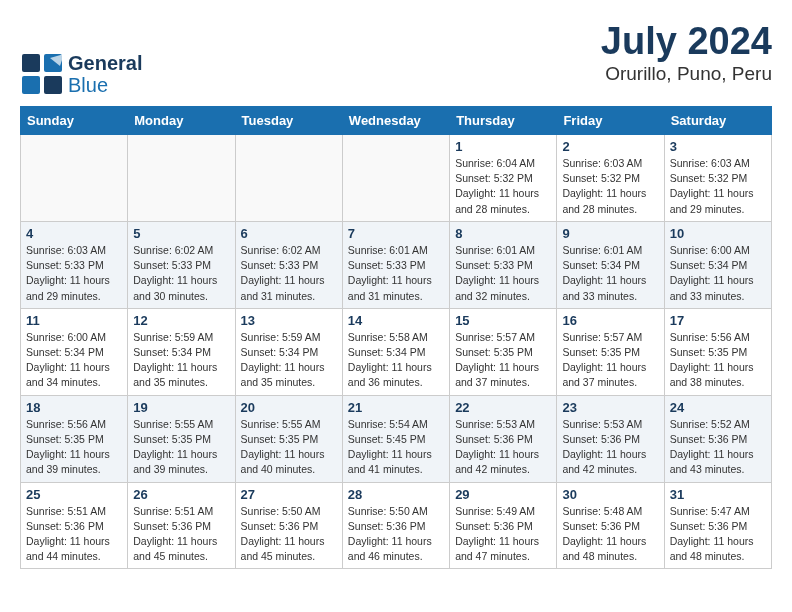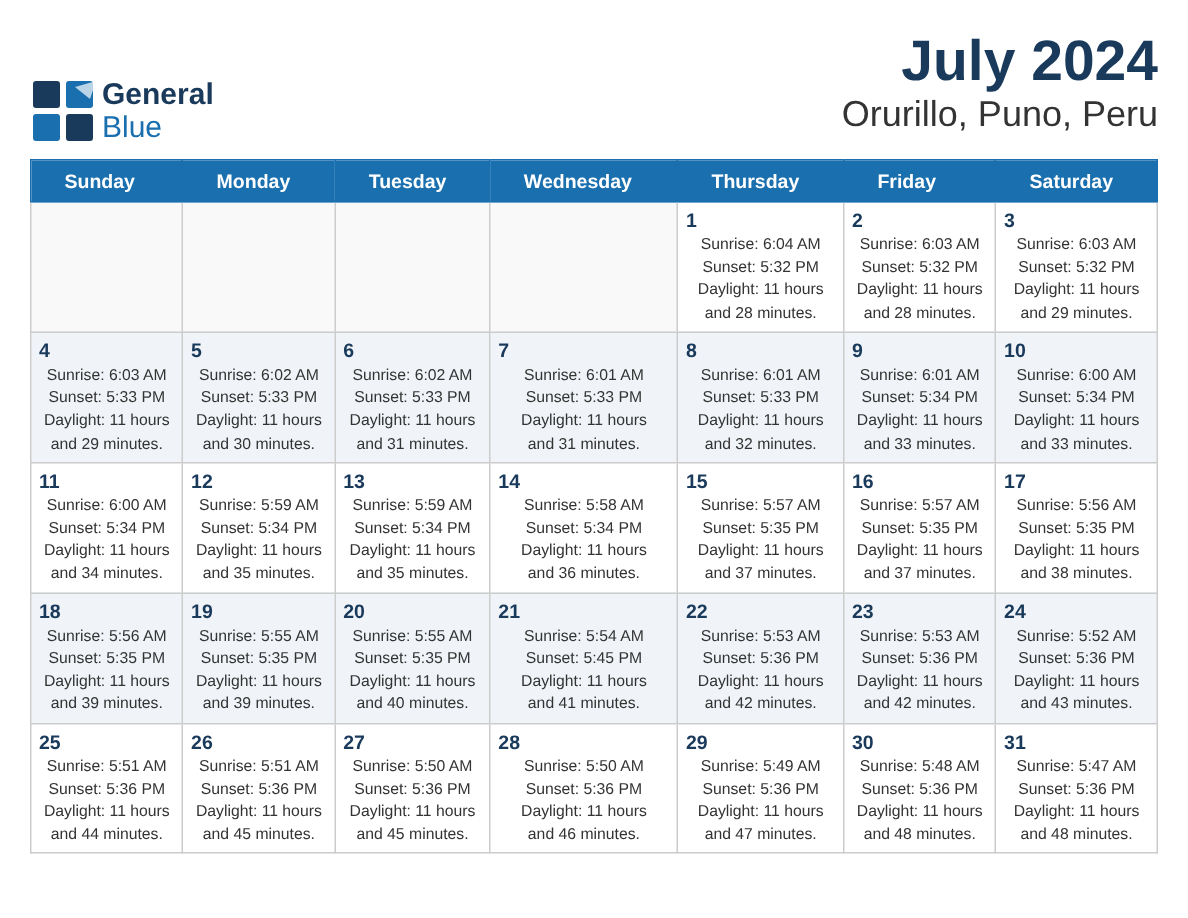--- a/index.html
+++ b/index.html
@@ -24,32 +24,32 @@
     }
     .title-section {
       text-align: right;
     }
     .month-title {
       font-size: 38px;
       font-weight: bold;
       color: #1a3a5c;
     }
     .location-title {
-      font-size: 24px;
+      font-size: 19px;
       color: #333;
     }
     table {
       width: 100%;
       border-collapse: collapse;
     }
     th {
       background-color: #1a6faf;
       color: white;
       text-align: left;
-      padding: 6px 22px;
+      padding: 6px 6px;
       font-size: 13px;
       border: 1px solid #1a6faf;
     }
     td {
       border: 1px solid #ccc;
       vertical-align: top;
       padding: 4px 5px;
       font-size: 11px;
       color: #333;
       height: 82px;
@@ -65,21 +65,20 @@
       font-size: 13px;
       font-weight: bold;
       color: #1a3a5c;
       display: block;
       margin-bottom: 2px;
     }
     .day-info {
       font-size: 10.5px;
       color: #333;
       line-height: 1.45;
-      text-align: center;
     }
   </style>
 </head>
 <body>
 
 <div class="header">
   <div class="logo">
     <div style="display:flex;align-items:center;gap:4px;">
       <svg width="44" height="44" viewBox="0 0 44 44">
         <rect x="2" y="2" width="18" height="18" rx="2" fill="#1a3a5c"></rect>

